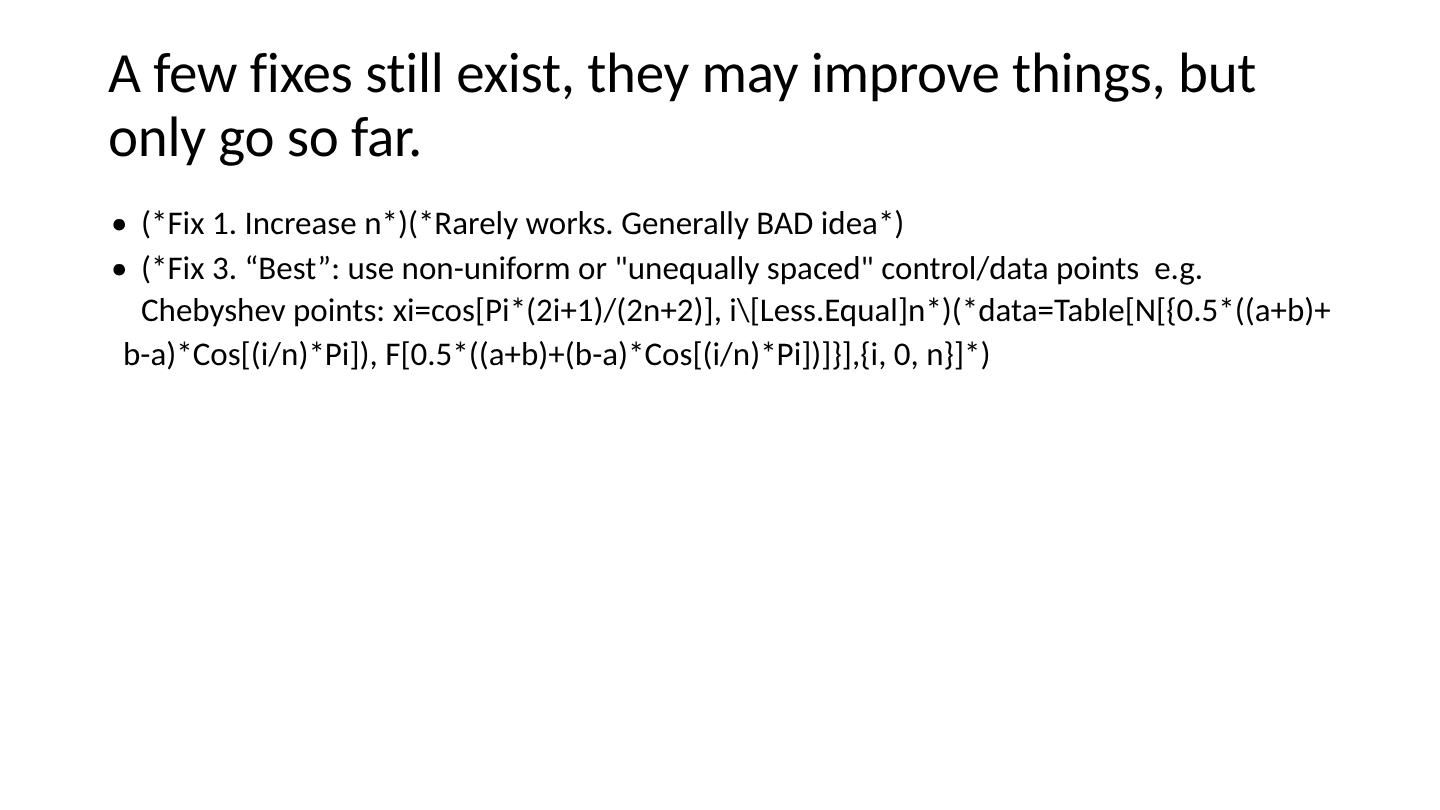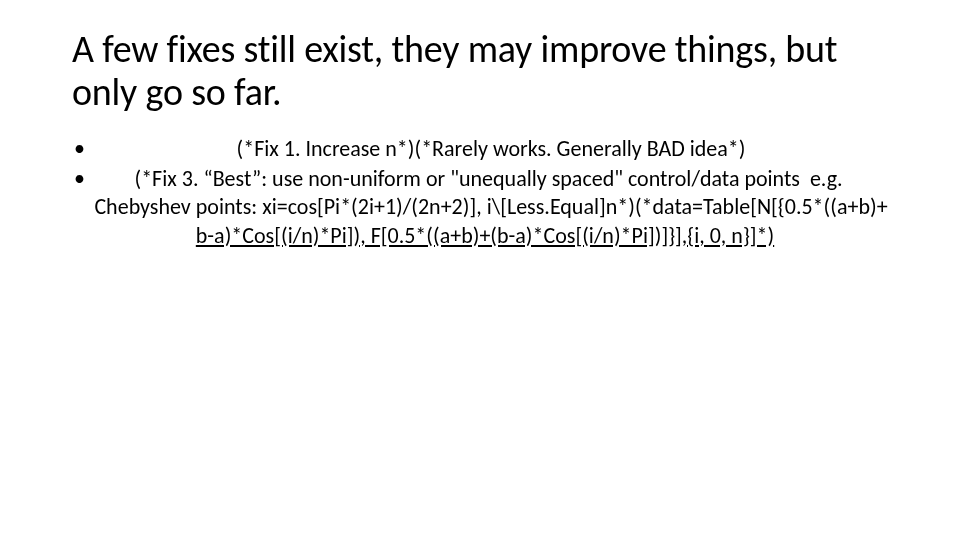--- a/index.html
+++ b/index.html
@@ -1,22 +1,22 @@
 <!DOCTYPE html>
 <html><head>
 <meta charset="utf-8">
 <style>
   * { margin: 0; padding: 0; box-sizing: border-box; }
   html, body { width: 960px; height: 540px; background: #fff; font-family: Calibri, "Segoe UI", Arial, sans-serif; color: #000; }
   .slide { padding: 28px 72px 0 72px; }
   .title { font-size: 38px; font-weight: 400; line-height: 1.12; letter-spacing: -0.2px; margin-bottom: 22px; }
   .bullets { list-style: none; font-size: 22px; line-height: 1.28; }
-  .bullets li { position: relative; padding-left: 22px; margin-bottom: 2px; text-align: center; }
+  .bullets li { position: relative; padding-left: 22px; margin-bottom: 2px; }
   .bullets li::before { content: "•"; position: absolute; left: 2px; top: 0; }
-  .continuation { display: block; margin-left: -12px; text-decoration: underline; }
+  .continuation { display: block; margin-left: -12px; }
 </style>
 </head>
 <body>
 
 <div class="slide">
   <h1 class="title">A few fixes still exist, they may improve things, but only go so far.</h1>
   <ul class="bullets">
     <li><span>(*Fix 1. Increase n*)(*Rarely works. Generally BAD idea*)</span></li>
     <li>
       <span>(*Fix 3. “Best”: use non-uniform or "unequally spaced" control/data points&nbsp; e.g.&nbsp; Chebyshev points: xi=cos[Pi*(2i+1)/(2n+2)], i\[Less.Equal]n*)(*data=Table[N[{0.5*((a+b)+</span>

